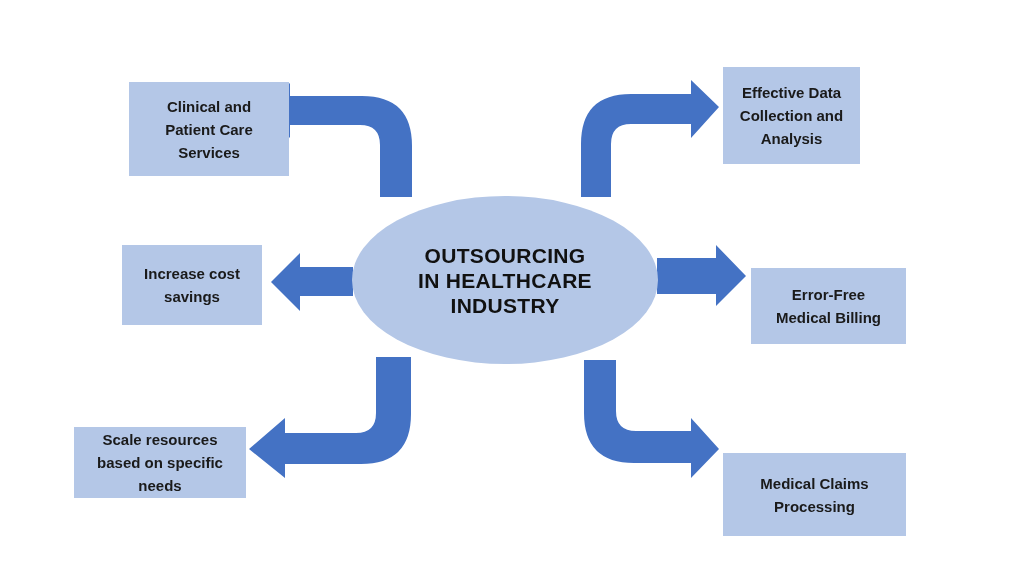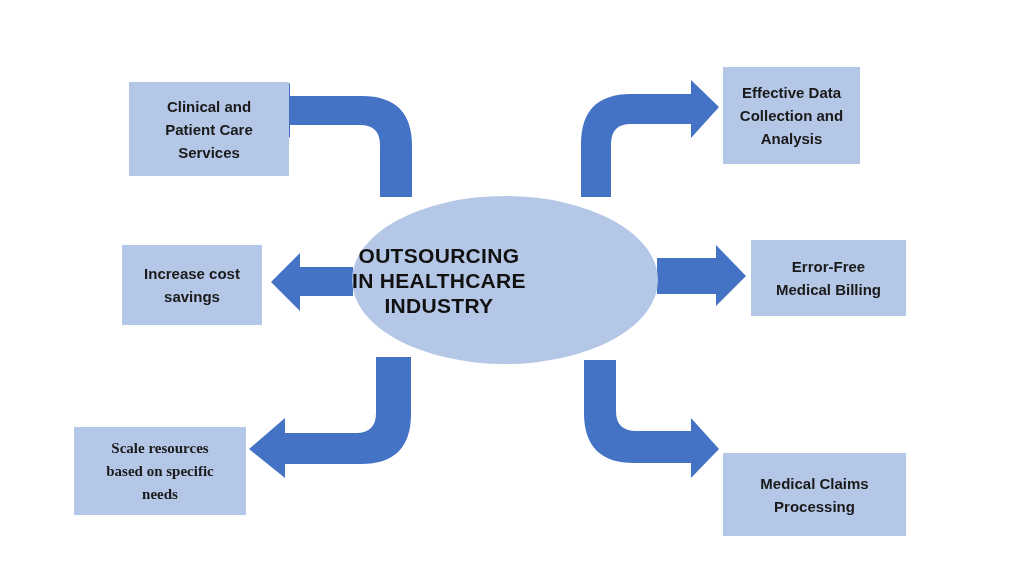--- a/index.html
+++ b/index.html
@@ -42,20 +42,21 @@
     .hub {
       position: absolute;
       left: 352px;
       top: 196px;
       width: 306px;
       height: 168px;
       border-radius: 50%;
       background: #b4c7e7;
       display: flex;
       align-items: center;
+      justify-content: center;
       text-align: center;
     }
     .hub span {
       font-family: "Liberation Sans", sans-serif;
       font-weight: bold;
       font-size: 21px;
       line-height: 25px;
       color: #111111;
       white-space: pre-line;
       letter-spacing: 0.3px;
@@ -97,26 +98,26 @@
     <span>Effective Data
 Collection and
 Analysis</span>
   </div>
 
   <div class="box" style="left:122px; top:245px; width:140px; height:80px;">
     <span>Increase cost
 savings</span>
   </div>
 
-  <div class="box" style="left:751px; top:240px; width:155px; height:76px;">
+  <div class="box" style="left:751px; top:268px; width:155px; height:76px;">
     <span>Error-Free
 Medical Billing</span>
   </div>
 
-  <div class="box" style="left:74px; top:427px; width:172px; height:88px;font-family:Liberation Serif, serif;">
+  <div class="box" style="left:74px; top:427px; width:172px; height:71px;">
     <span>Scale resources
 based on specific
 needs</span>
   </div>
 
   <div class="box" style="left:723px; top:420px; width:183px; height:83px;margin-top:33px;">
     <span>Medical Claims
 Processing</span>
   </div>
 

